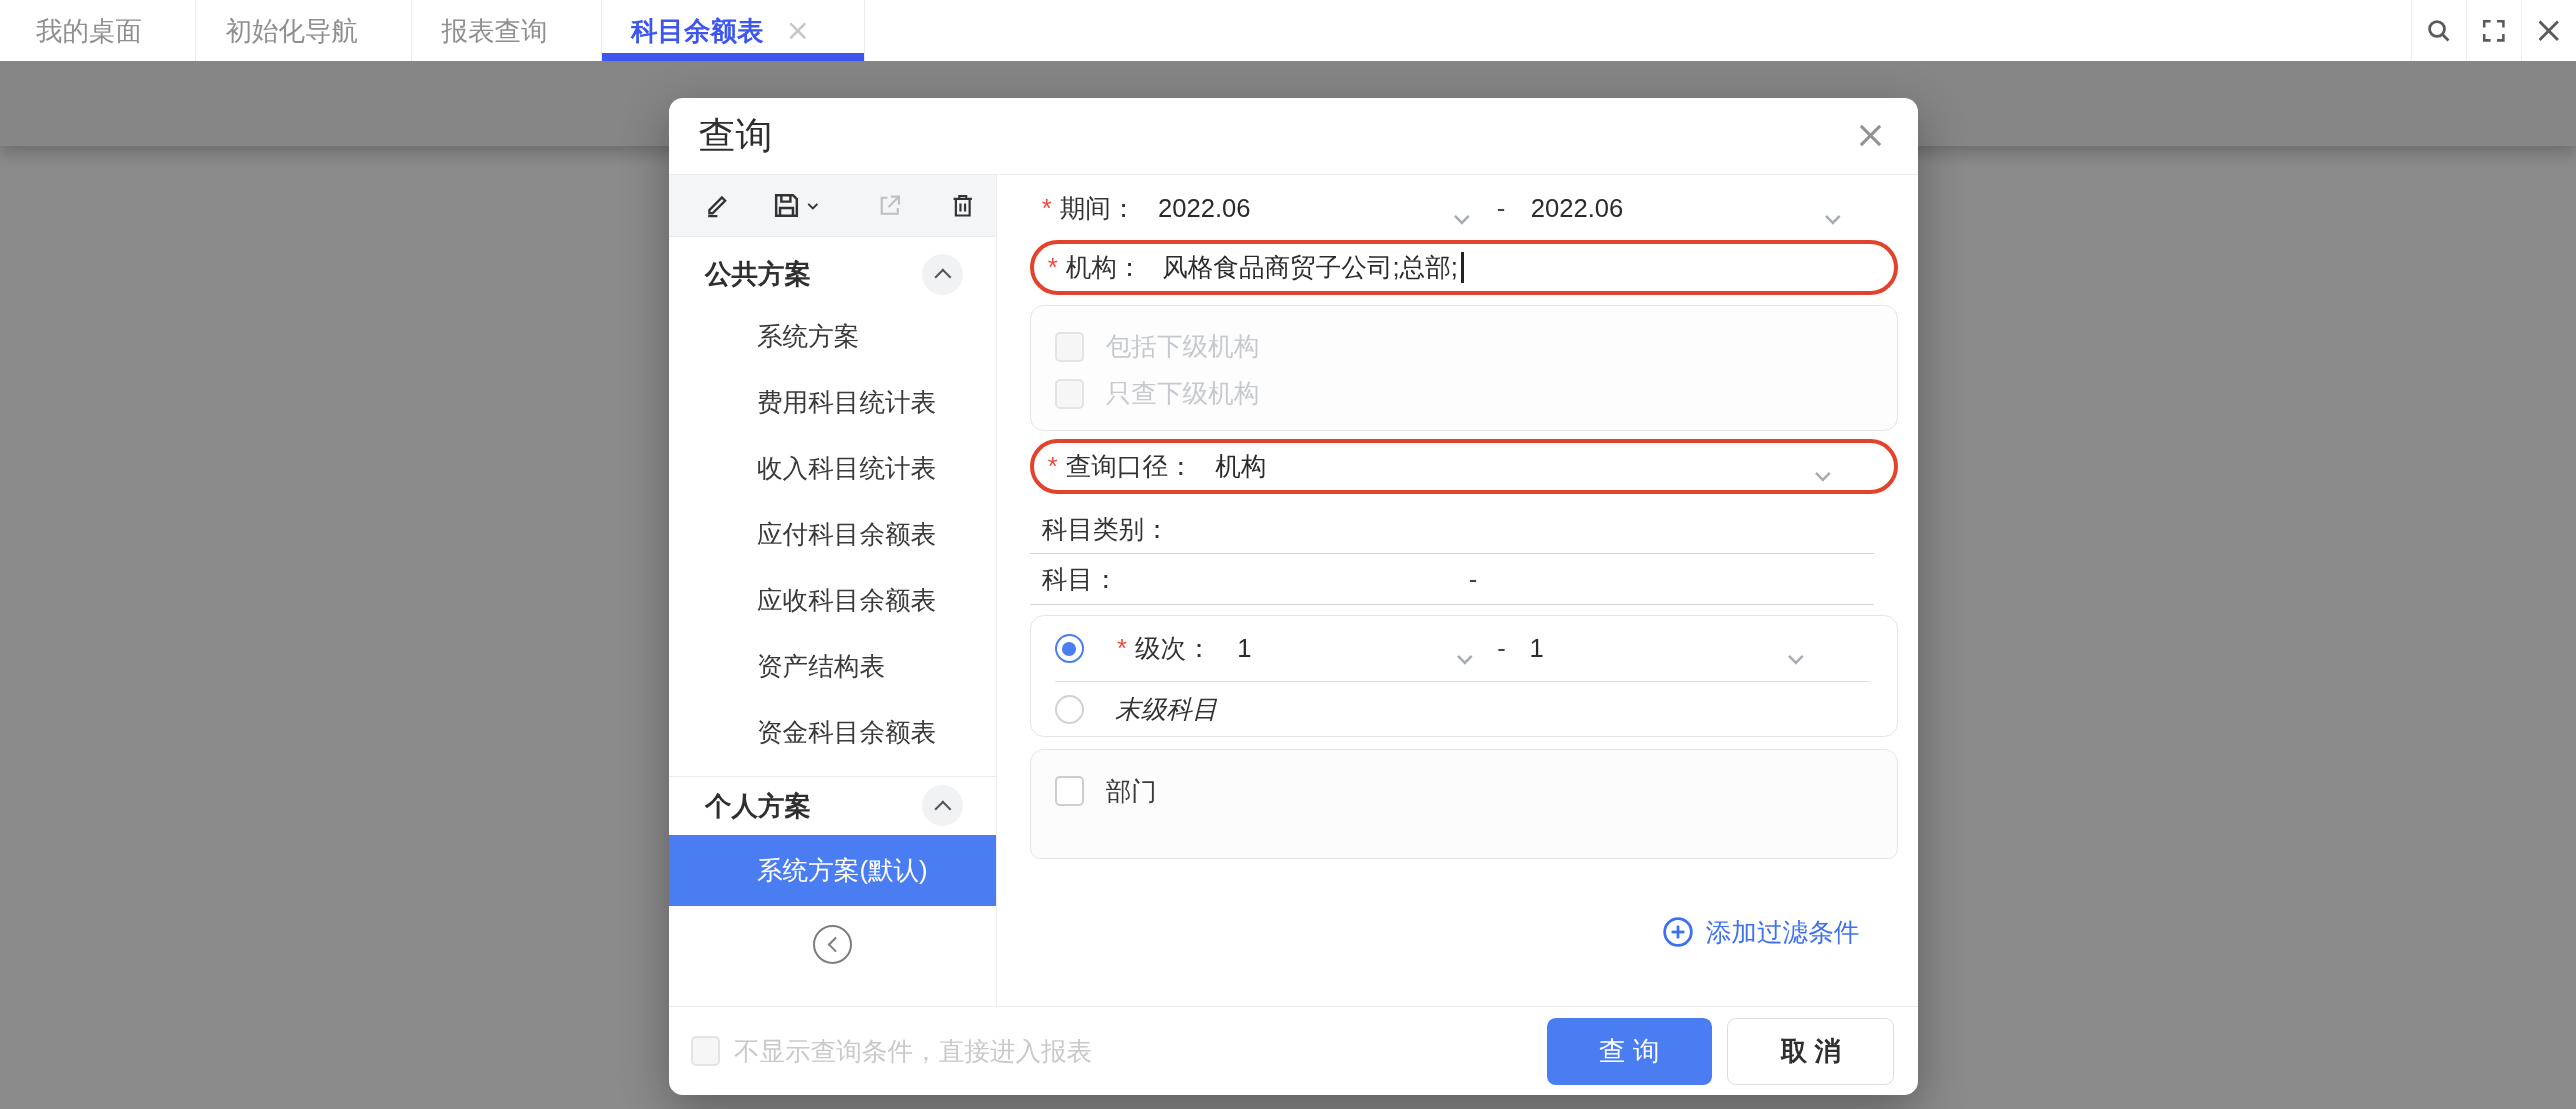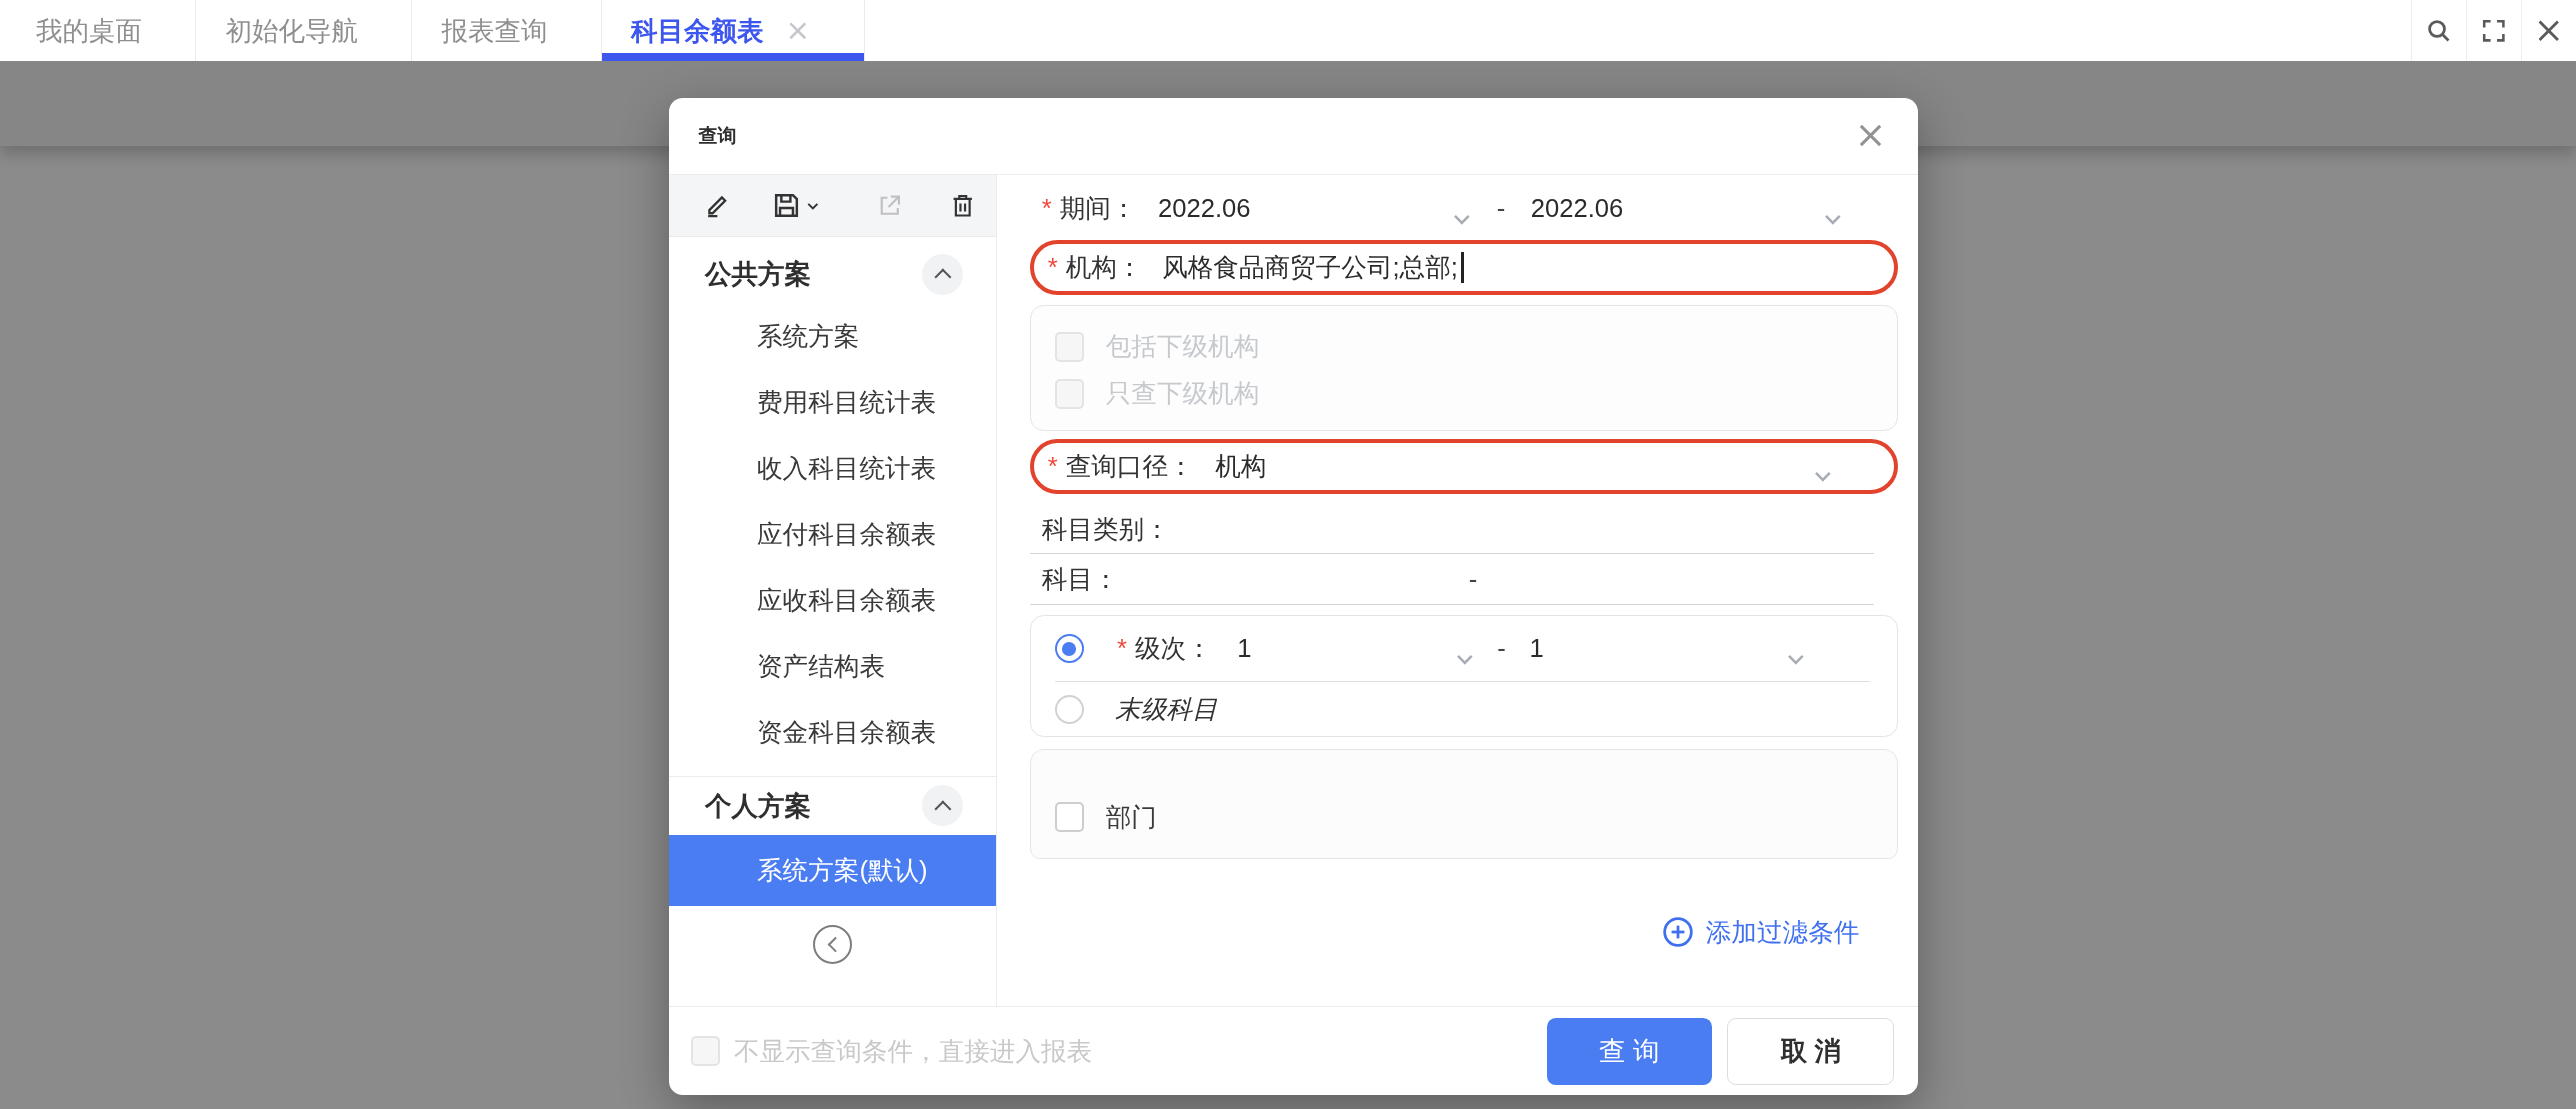--- a/index.html
+++ b/index.html
@@ -17,21 +17,21 @@
   .top-icon-cell { width:55px; display:flex; align-items:center; justify-content:center; border-left:1px solid #efefef; cursor:pointer; }
   .top-icon-cell svg { stroke:#5a5a5a; fill:none; stroke-width:2.4; }
 
   
   .backdrop { position:absolute; left:0; top:61px; right:0; bottom:0; background:#8b8b8b; }
   .backdrop-band { position:absolute; top:0; left:0; right:0; height:85px; background:#868686; box-shadow:0 7.9px 13.8px rgba(0,0,0,.20); }
 
   
   .modal { position:absolute; left:669px; top:98px; width:1249px; height:997px; background:#fff; border-radius:13.8px; box-shadow:0 15.7px 49px rgba(0,0,0,.32); display:flex; flex-direction:column; overflow:hidden; z-index:10; }
   .modal-header { height:77px; flex:0 0 77px; display:flex; align-items:center; padding:0 29.5px; border-bottom:1px solid #ececec; }
-  .modal-title { font-size:19px; font-weight:bold; color:#2e2e2e; }
+  .modal-title { font-size:37px; font-weight:normal; color:#2e2e2e; }
   .modal-close { margin-left:auto; width:35px; height:35px; cursor:pointer; }
   .modal-close svg { stroke:#929292; stroke-width:2.2; }
 
   .modal-body { flex:1; display:flex; min-height:0; }
 
   
   .sidebar { width:328px; flex:0 0 328px; border-right:1px solid #ececec; display:flex; flex-direction:column; }
   .toolbar { height:62px; flex:0 0 62px; background:#f4f5f6; border-bottom:1px solid #e9e9e9; display:flex; align-items:center; padding-left:33px; }
   .toolbar svg { stroke:#333; fill:none; stroke-width:1.9; }
   .tool { display:flex; align-items:center; cursor:pointer; }
@@ -91,21 +91,21 @@
   .radio.sel-on::after { content:""; position:absolute; inset:5.9px; border-radius:50%; background:#4a7df2; }
   .level-label { margin-left:33px; }
   .lv-val { margin-left:25.6px; }
   .lv-sel-a { width:262px; margin-left:0; }
   .lv-dash { margin:0 23.6px; color:#444; }
   .lv-sel-b { width:275px; }
   .leaf-label { margin-left:31px;font-style:italic; }
 
   .aux-box { margin-top:11.8px; height:110px; border:1px solid #e6e6e6; border-radius:13.8px 13.8px 9.8px 9.8px; background:#fcfcfc; padding:15.7px 0 0 23.6px; overflow:hidden; }
   .aux-header { font-weight:bold; color:#575757; font-size:25.6px; }
-  .aux-row { margin-top:34px; display:flex; align-items:center; }
+  .aux-row { margin-top:8px; display:flex; align-items:center; }
   .aux-row .cb-label { color:#3a3a3a; }
 
   .add-filter-row { flex:1; display:flex; align-items:center; justify-content:flex-end; padding-right:39px; color:#3e70f0; cursor:pointer; }
   .plus-circle { width:32px; height:32px; margin-right:11.8px; }
   .plus-circle svg { stroke:#3e70f0; stroke-width:2.6; fill:none; }
 
   
   .modal-footer { height:89px; flex:0 0 89px; border-top:1px solid #ececec; display:flex; align-items:center; padding:0 23.6px 0 21.6px; }
   .footer-label { margin-left:13.8px; font-size:25.6px; color:#c9c9c9; }
   .btn { height:67px; border-radius:8.8px; font-size:26.5px; display:flex; align-items:center; justify-content:center; cursor:pointer; }

